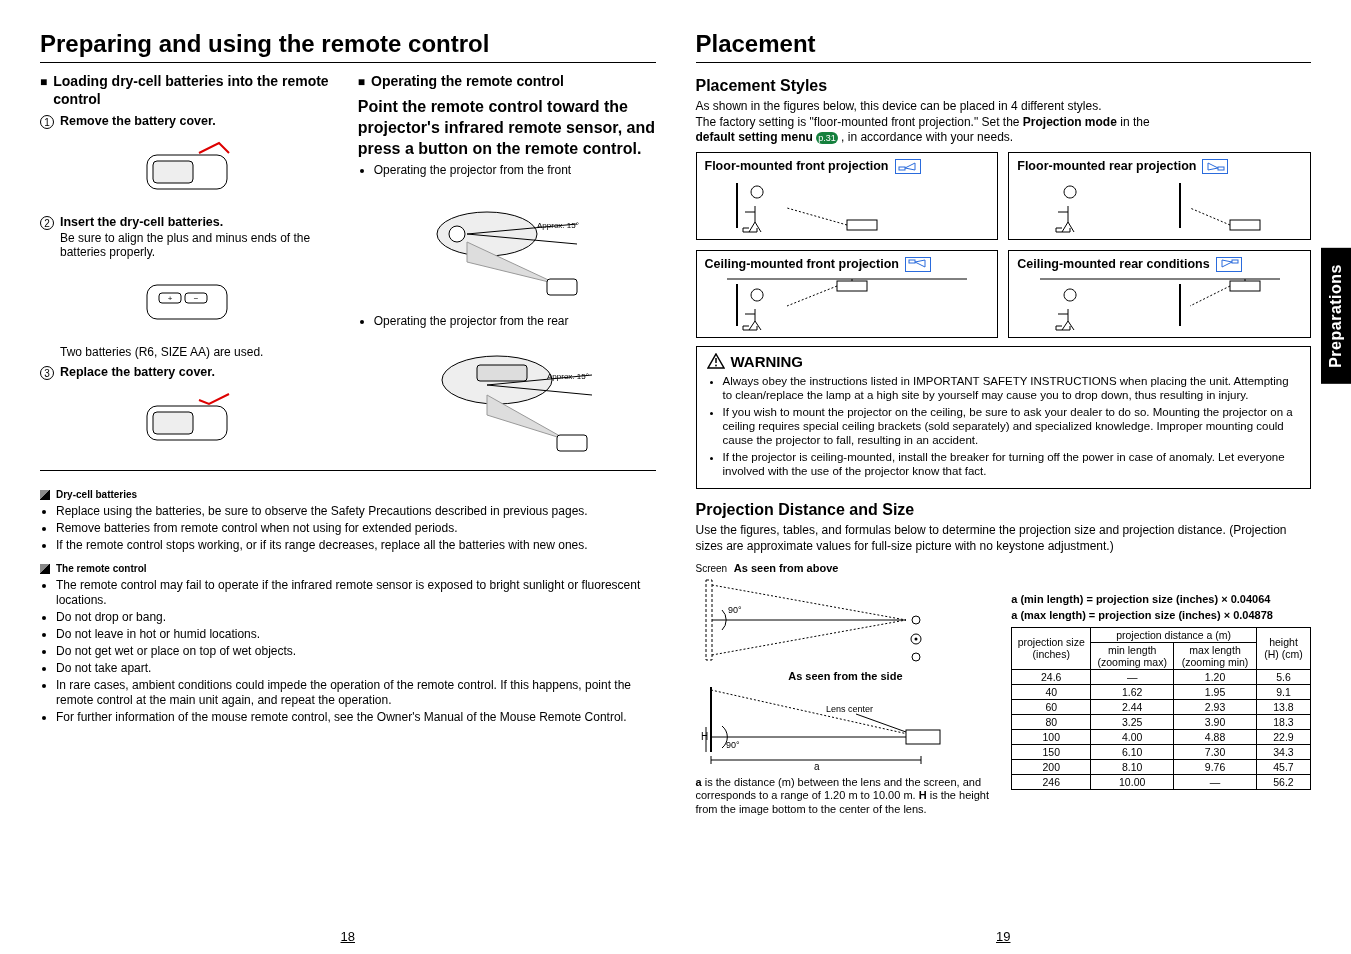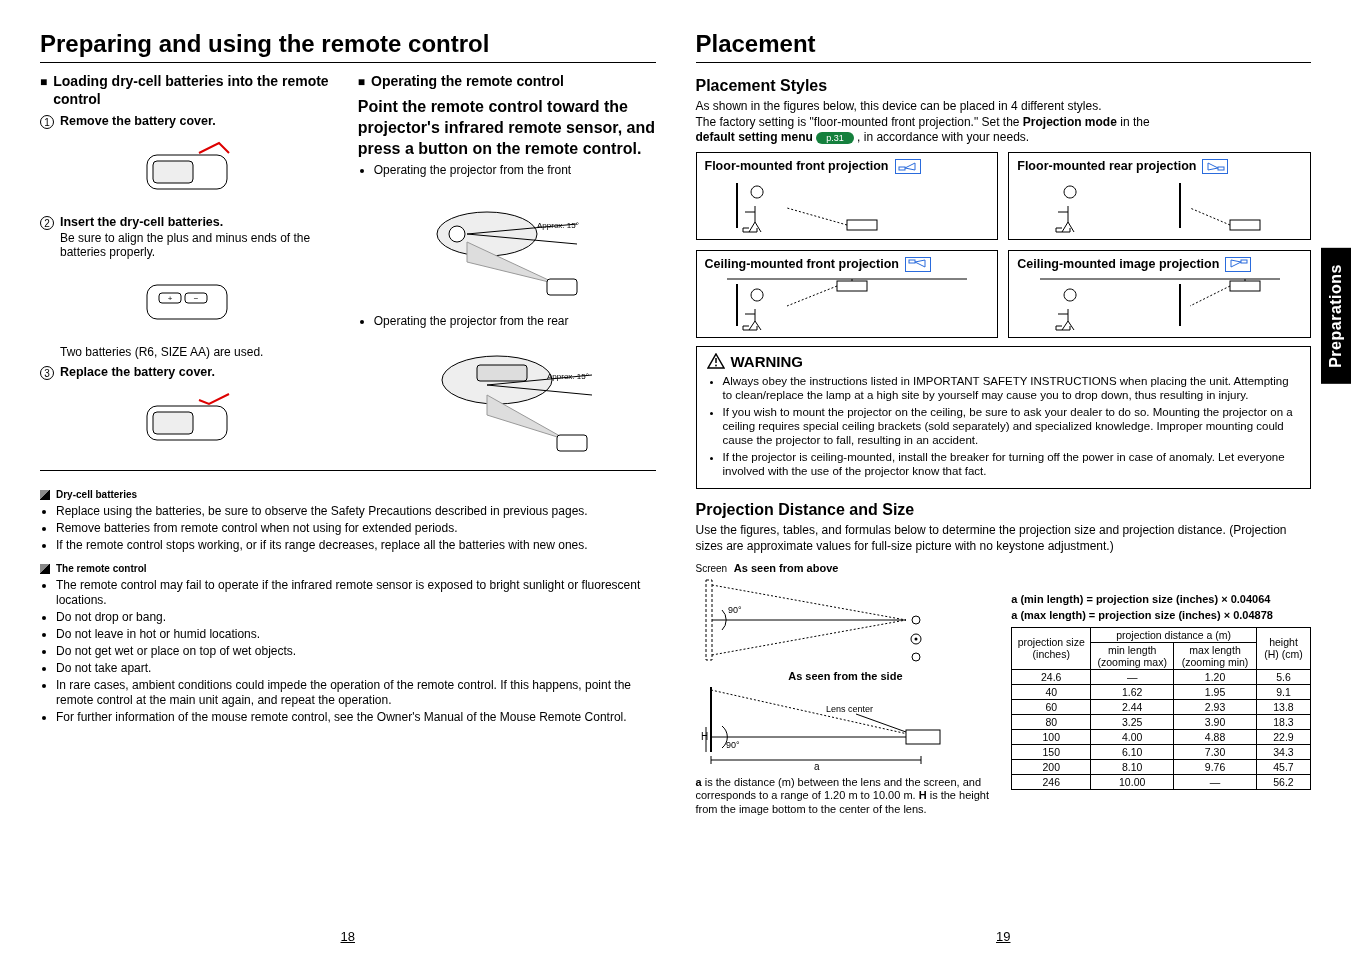--- a/index.html
+++ b/index.html
@@ -20,21 +20,21 @@
   .remote-ph { width: 120px; height: 70px; }
   .proj-ph { width: 200px; height: 120px; position: relative; }
   .remote-svg { width: 100%; height: 100%; }
   .bullets { list-style: disc; padding-left: 16px; font-size: 12px; }
   .bullets li { margin-bottom: 2px; line-height: 1.25; }
   .notehead { font-size: 10px; font-weight: bold; margin: 8px 0 4px 0; display: flex; align-items: center; gap: 6px; }
   .notehead::before { content: ""; width: 10px; height: 10px; background: linear-gradient(135deg, #888 0 50%, #000 50% 100%); display: inline-block; }
   
   h2 { font-size: 16px; font-weight: bold; margin: 4px 0 4px 0; }
   .para { font-size: 12px; line-height: 1.3; margin-bottom: 6px; }
-  .pageref { background: #15803d; color: #fff; font-size: 9px; padding: 1px 10px; border-radius: 7px; }
+  .pageref { background: #15803d; color: #fff; font-size: 9px; padding: 1px 2px; border-radius: 7px; }
   .placegrid { display: grid; grid-template-columns: 1fr 1fr; gap: 10px; margin-bottom: 8px; }
   .placebox { border: 1px solid #000; padding: 6px 8px; }
   .placebox .ptitle { font-weight: bold; font-size: 12.5px; display: flex; align-items: center; gap: 6px; margin-bottom: 4px; }
   .picon { border: 1.5px solid #2a6bdc; width: 26px; height: 15px; display: flex; align-items: center; justify-content: center; }
   .picon svg { width: 20px; height: 10px; }
   .placeill { height: 55px; display:flex; align-items:flex-end; justify-content:space-around; }
   .warnbox { border: 1px solid #000; padding: 6px 10px 8px 10px; margin-bottom: 8px; }
   .warnhead { font-size: 15px; font-weight: bold; display: flex; align-items: center; gap: 6px; margin-bottom: 4px; }
   .warnhead .tri { width: 18px; height: 16px; }
   .warnbox ul { list-style: disc; padding-left: 16px; font-size: 11.5px; }
@@ -234,21 +234,21 @@
           <rect x="110" y="5" width="30" height="10" fill="#fff" stroke="#000"></rect>
               <line x1="125" y1="3" x2="125" y2="5" stroke="#000"></line>
           <line x1="10" y1="8" x2="10" y2="50" stroke="#000" stroke-width="2"></line>
           <line x1="110" y1="10" x2="60" y2="30" stroke="#000" stroke-dasharray="2 2"></line>
           <path d="M30 25 a6 6 0 1 1 0.1 0 M28 33 v12 M28 38 h-10 M28 45 l-6 9 M28 45 l6 9 M22 50 h-6 v4 h14 v-4" fill="none" stroke="#000"></path>
         </svg>
           </div>
       </div>
       <div class="placebox">
         <div class="ptitle">
-            <span>Ceiling-mounted image projection</span>
+            <span>Ceiling-mounted rear conditions</span>
           <span class="picon">
               <svg viewBox="0 0 20 10">
                 <path d="M3 8 L13 3 L3 1 Z" fill="none" stroke="#2a6bdc"></path>
                 <rect x="13" y="1" width="6" height="3" fill="none" stroke="#2a6bdc"></rect>
               </svg>
             </span>
         </div>
         <div class="placeill">
             <svg width="240" height="55" viewBox="0 0 240 55">
           <line x1="0" y1="3" x2="240" y2="3" stroke="#000"></line>

